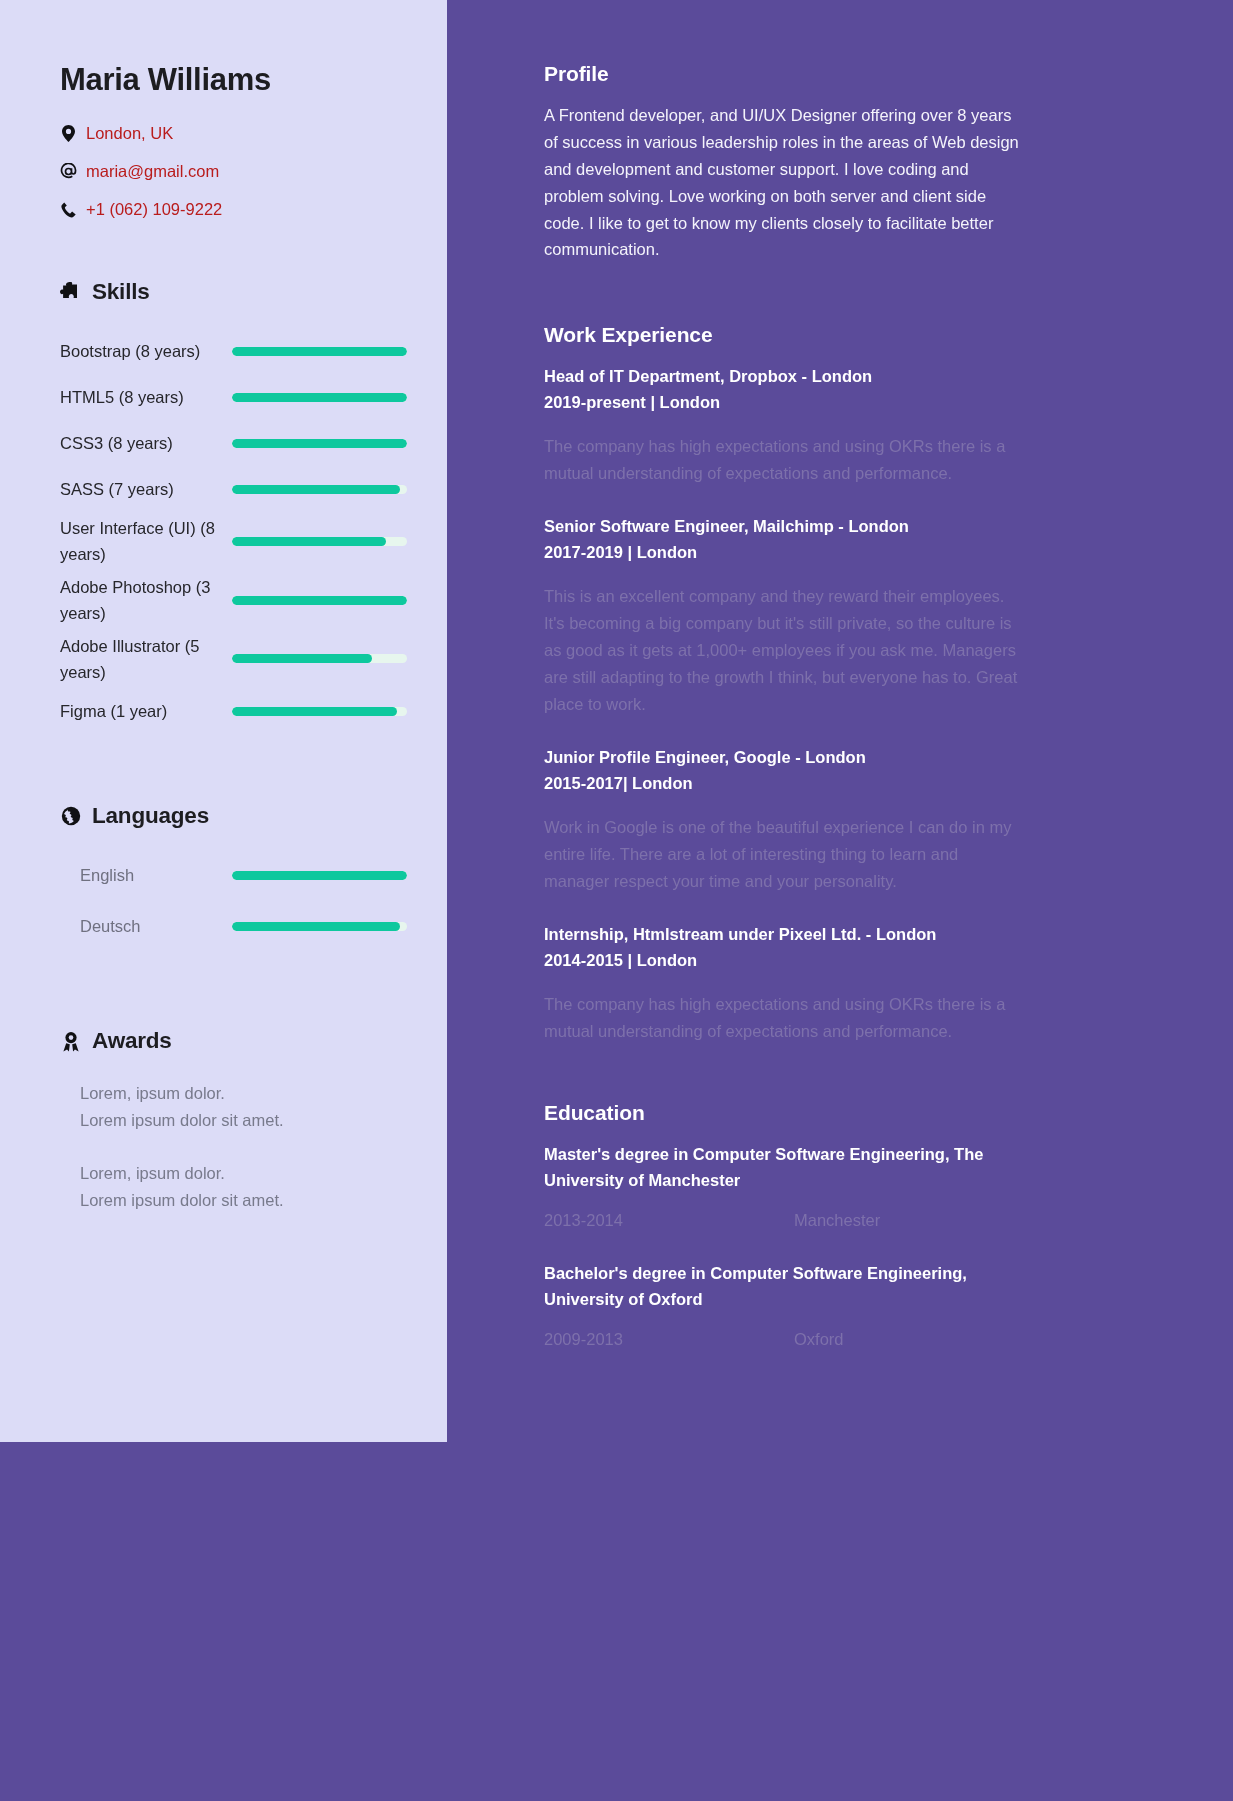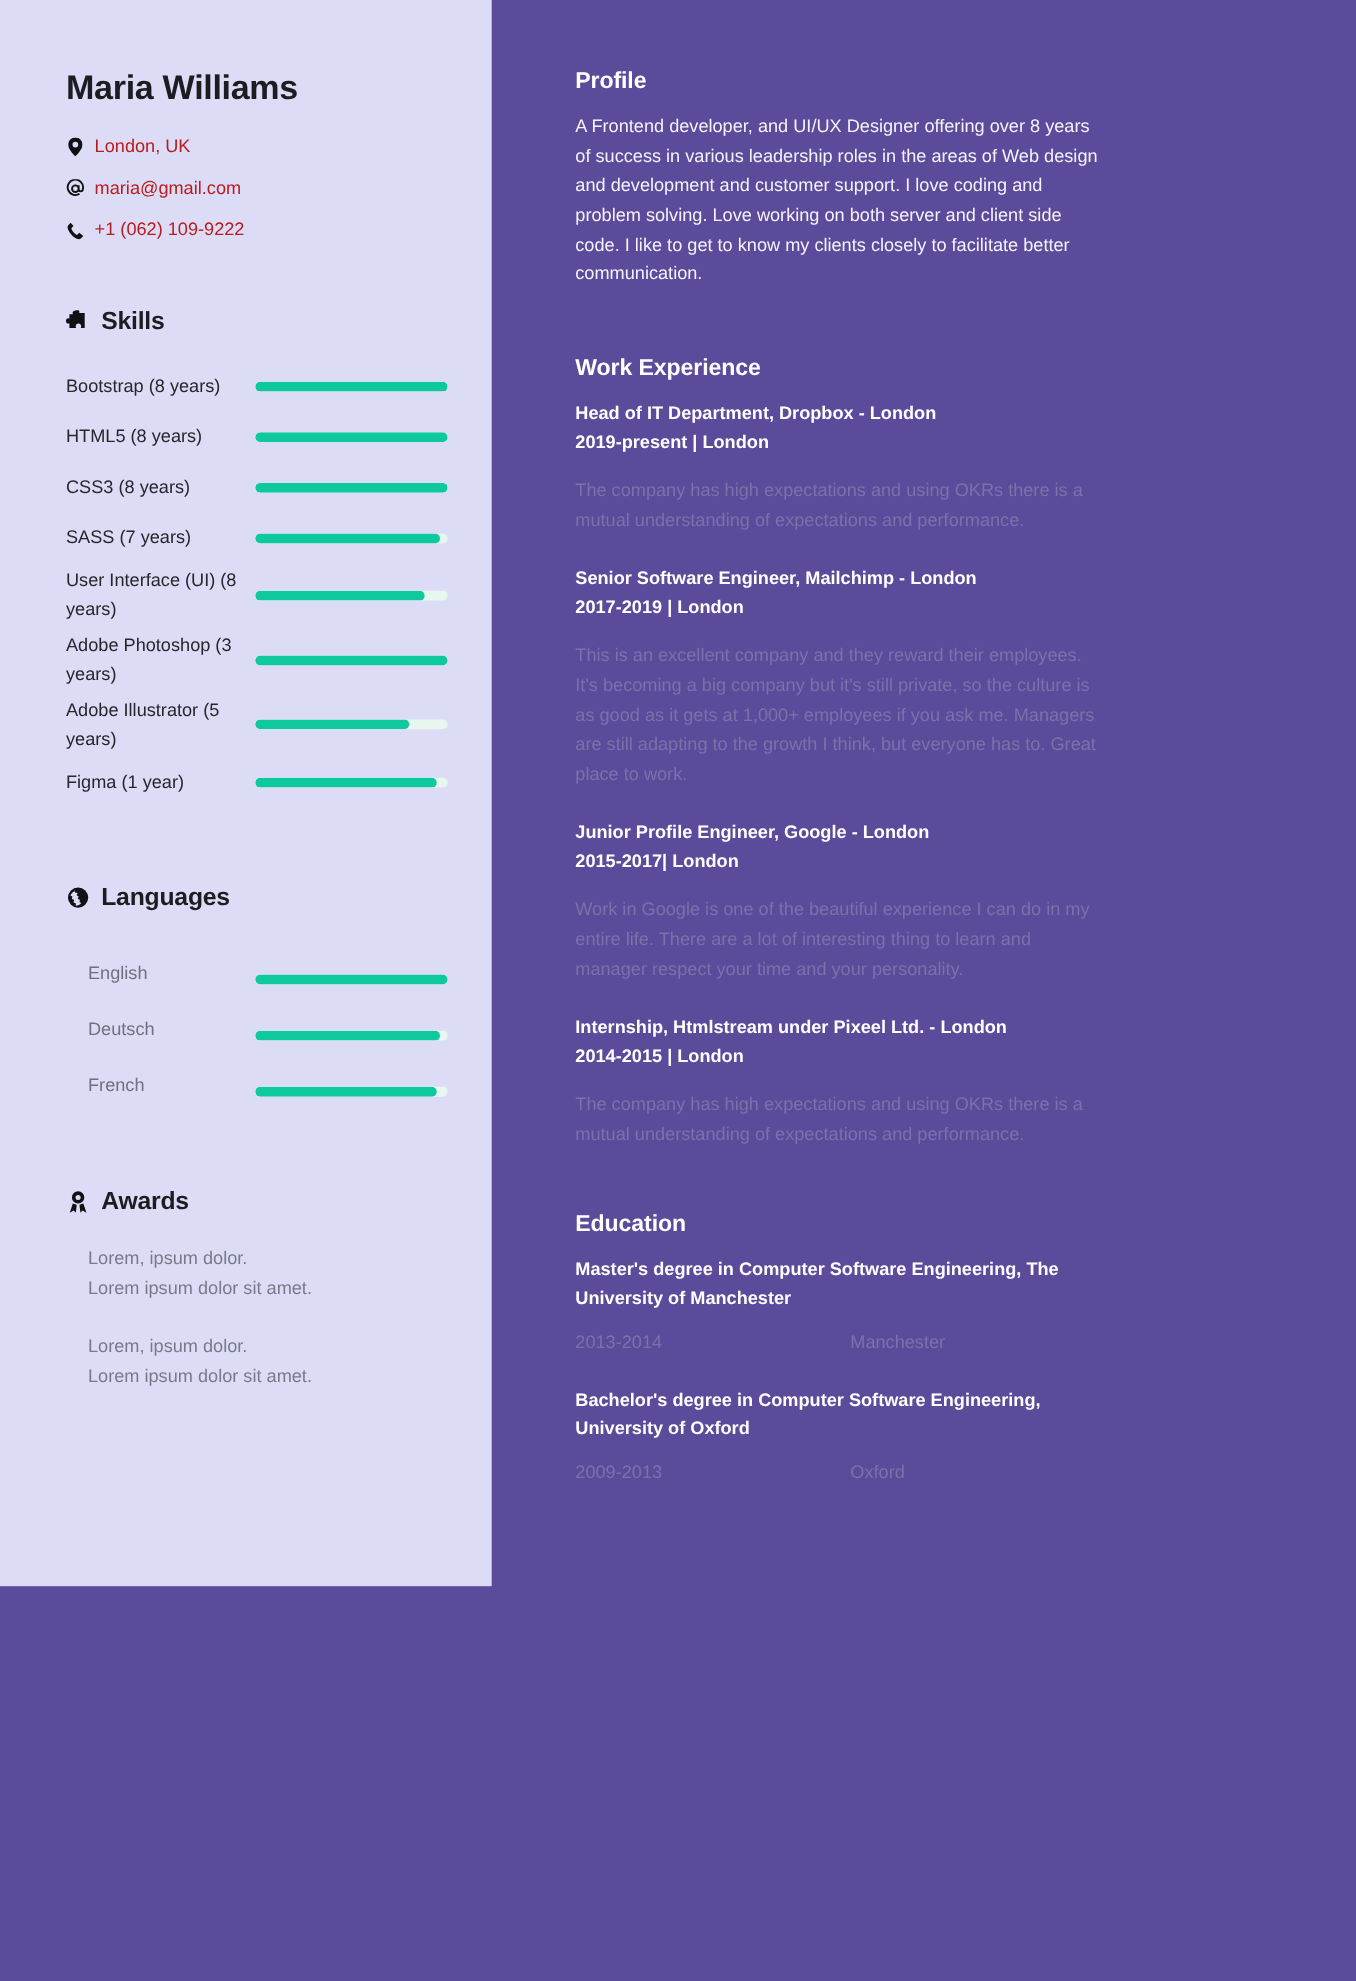--- a/index.html
+++ b/index.html
@@ -10,20 +10,21 @@
   body {
     font-family: "Liberation Sans", sans-serif;
     background: #5b4b9a;
     overflow: hidden;
   }
   .resume {
     position: relative;
     width: 1233px;
     height: 1442px;
     display: flex;
+    gap: 21px;
   }
   
   .left {
     width: 447px;
     min-width: 447px;
     background: #dcdcf7;
     padding: 62px 0 0 0;
     position: relative;
   }
   .left-inner { padding-left: 60px; padding-right: 40px; }
@@ -102,21 +103,21 @@
   .srow .sfill {
     position: absolute;
     left: 0; top: 0; bottom: 0;
     background: #0ec89e;
     border-radius: 6px;
   }
 
   
   .lrow {
     display: flex;
-    align-items: flex-end;
+    align-items: center;
     min-height: 40px;
     padding-left: 20px;
   }
   .lrow + .lrow { margin-top: 11px; }
   .lrow .llabel {
     width: 152px;
     min-width: 152px;
     font-size: 16.5px;
     color: #6f7080;
   }
@@ -314,26 +315,20 @@
           <div class="strack">
               <div class="sfill" style="width:100%"></div>
             </div>
         </div>
         <div class="lrow">
           <div class="llabel">Deutsch</div>
           <div class="strack">
               <div class="sfill" style="width:96%"></div>
             </div>
         </div>
-        <div class="lrow">
-          <div class="llabel">French</div>
-          <div class="strack">
-              <div class="sfill" style="width:94%"></div>
-            </div>
-        </div>
       </div>
 
       <div class="section-head" style="margin-top:82px">
         <span class="shead-ic">
           <svg width="18" height="21" viewBox="0 0 18 21">
               <circle cx="9" cy="6.6" r="5.6" fill="#111114"></circle>
               <circle cx="9" cy="6.6" r="2.3" fill="#dcdcf7"></circle>
               <path fill="#111114" d="M4.2 12.2 1.4 20.6l3.6-2.2 1.9 2.1.9-7.2Z M13.8 12.2l2.8 8.4-3.6-2.2-1.9 2.1-.9-7.2Z"></path>
             </svg>
         </span>

